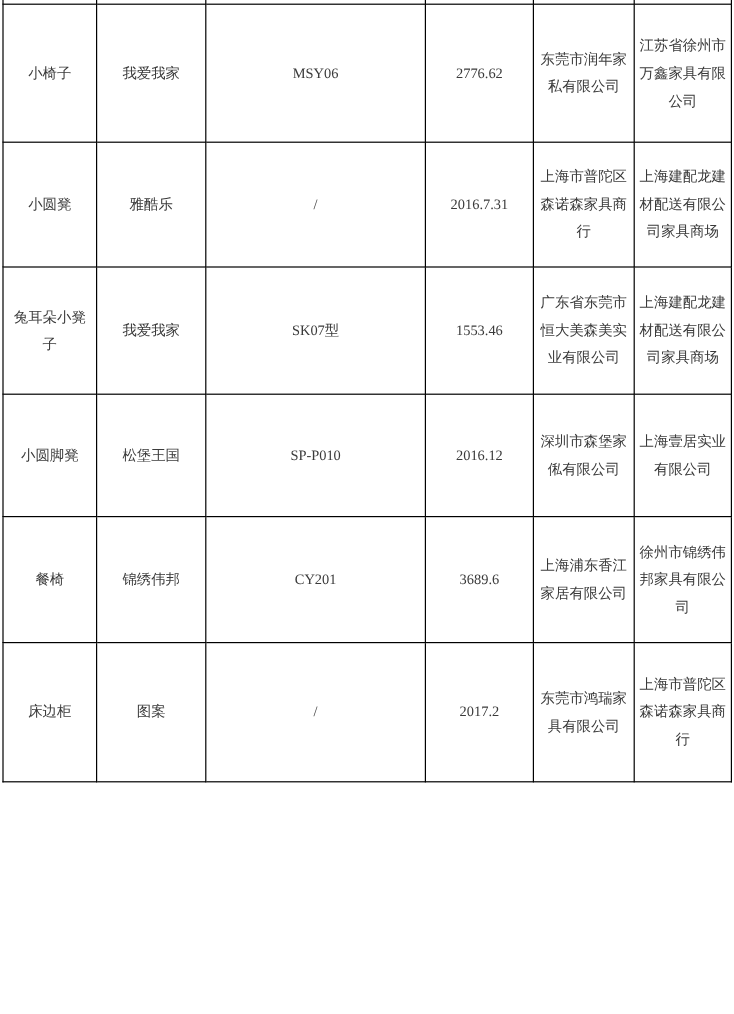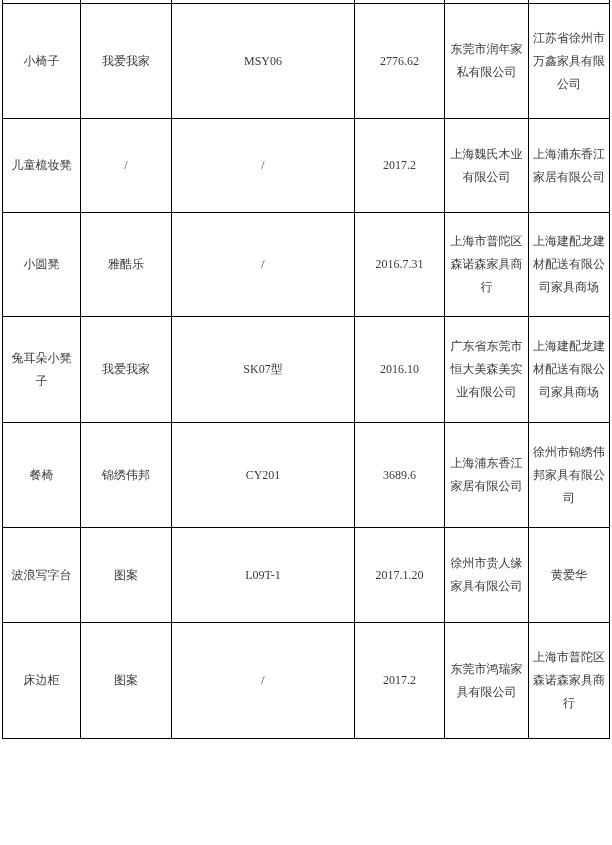--- a/index.html
+++ b/index.html
@@ -73,65 +73,57 @@
 
     <tr style="height:115px">
       <td>小椅子</td>
       <td>我爱我家</td>
       <td>MSY06</td>
       <td>2776.62</td>
       <td>东莞市润年家私有限公司</td>
       <td>江苏省徐州市万鑫家具有限公司</td>
     </tr>
 
-    <tr style="height:94px">
-      <td>儿童梳妆凳</td>
-      <td>/</td>
-      <td>/</td>
-      <td>2017.2</td>
-      <td>上海魏氏木业有限公司</td>
-      <td>上海浦东香江家居有限公司</td>
-    </tr>
 
     <tr style="height:104px">
       <td>小圆凳</td>
       <td>雅酷乐</td>
       <td>/</td>
       <td>2016.7.31</td>
       <td>上海市普陀区森诺森家具商行</td>
       <td>上海建配龙建材配送有限公司家具商场</td>
     </tr>
 
     <tr style="height:106px">
       <td>兔耳朵小凳子</td>
       <td>我爱我家</td>
       <td>SK07型</td>
-      <td>2016.10</td>
+      <td>1553.46</td>
       <td>广东省东莞市恒大美森美实业有限公司</td>
       <td>上海建配龙建材配送有限公司家具商场</td>
     </tr>
 
+    <tr style="height:102px">
+      <td>小圆脚凳</td>
+      <td>松堡王国</td>
+      <td>SP-P010</td>
+      <td>2016.12</td>
+      <td>深圳市森堡家俬有限公司</td>
+      <td>上海壹居实业有限公司</td>
+    </tr>
 
     <tr style="height:105px">
       <td>餐椅</td>
       <td>锦绣伟邦</td>
       <td>CY201</td>
       <td>3689.6</td>
       <td>上海浦东香江家居有限公司</td>
       <td>徐州市锦绣伟邦家具有限公司</td>
     </tr>
 
-    <tr style="height:95px">
-      <td>波浪写字台</td>
-      <td>图案</td>
-      <td>L09T-1</td>
-      <td>2017.1.20</td>
-      <td>徐州市贵人缘家具有限公司</td>
-      <td>黄爱华</td>
-    </tr>
 
     <tr style="height:116px">
       <td>床边柜</td>
       <td>图案</td>
       <td>/</td>
       <td>2017.2</td>
       <td>东莞市鸿瑞家具有限公司</td>
       <td>上海市普陀区森诺森家具商行</td>
     </tr>
   </tbody>

